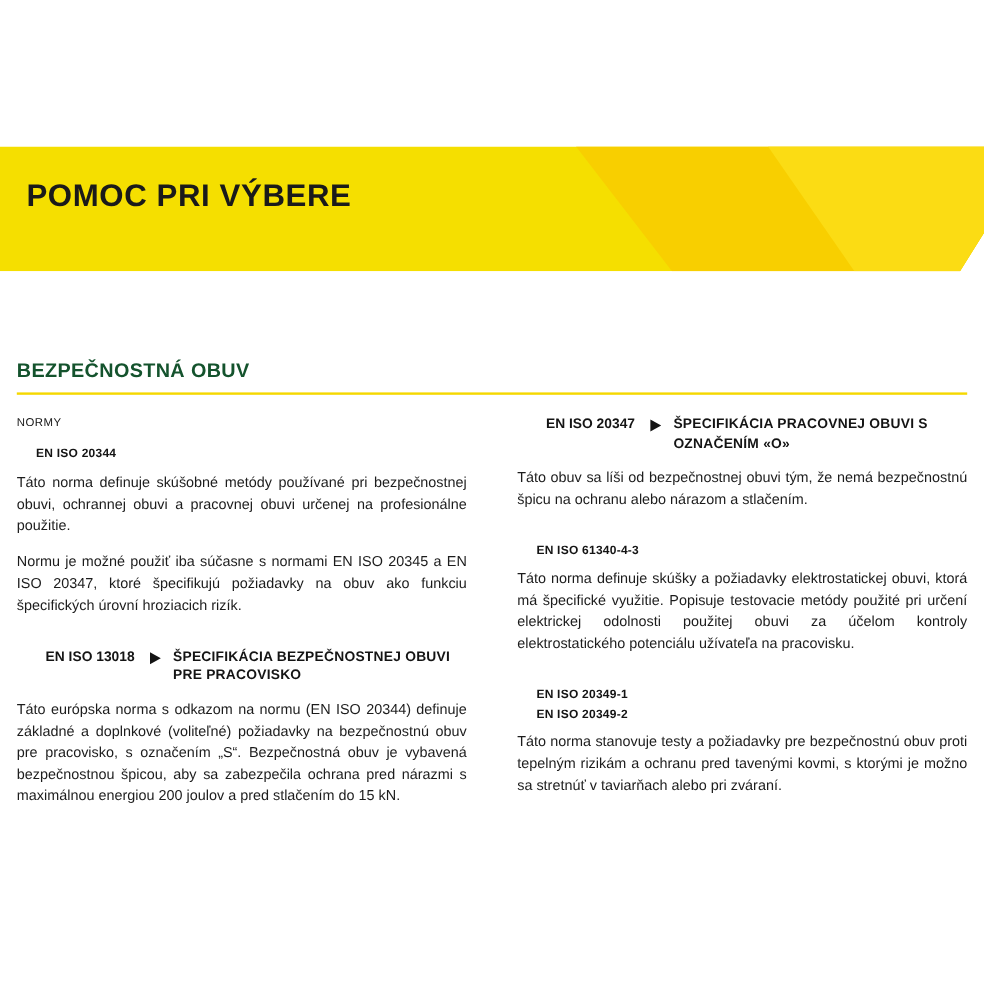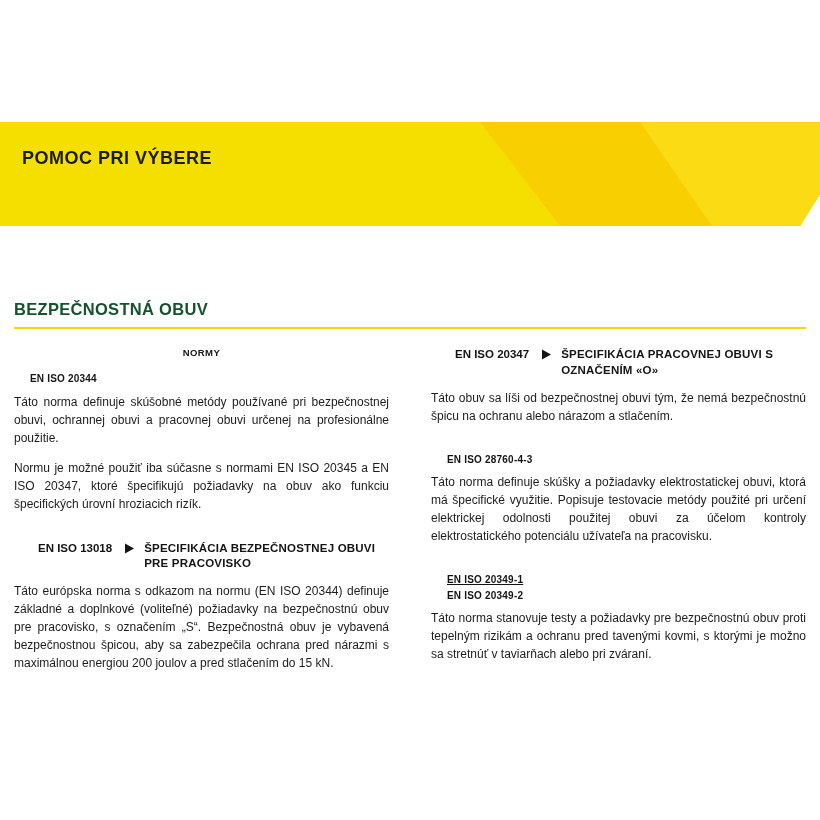--- a/index.html
+++ b/index.html
@@ -25,21 +25,21 @@
     height: 104px;
   }
   .banner-shape {
     position: absolute;
     inset: 0;
   }
   .banner-title {
     position: absolute;
     left: 22px;
     top: 26px;
-    font-size: 18px;
+    font-size: 26px;
     font-weight: bold;
     letter-spacing: 0.5px;
     color: #1a1a1a;
     font-family: "Liberation Sans", sans-serif;
     text-transform: uppercase;
   }
 
   
   .section-head {
     position: absolute;
@@ -72,26 +72,25 @@
   }
   .col {
     width: 375px;
   }
   .col.right {
     margin-left: 42px;
   }
 
   .kicker {
     font-size: 9.5px;
-    font-weight: bold;
+    font-weight: normal;
     letter-spacing: 0.4px;
     color: #141414;
     text-transform: uppercase;
     margin-bottom: 14px;
-    text-align: center;
   }
 
   .std-code {
     font-size: 10px;
     font-weight: bold;
     letter-spacing: 0.2px;
     color: #141414;
     margin: 0 0 7px 16px;
     line-height: 1.35;
   }
@@ -208,26 +207,26 @@
           <span class="arrow-text">ŠPECIFIKÁCIA PRACOVNEJ OBUVI S OZNAČENÍM «O»</span>
         </div>
       </div>
       <div class="gap-md"></div>
       <p class="body justify">Táto obuv sa líši od bezpečnostnej obuvi tým, že nemá bezpečnostnú špicu na ochranu alebo nárazom a stlačením.</p>
     </div>
 
     <div class="gap-lg"></div>
 
     <div>
-      <div class="std-code">EN ISO 28760-4-3</div>
+      <div class="std-code">EN ISO 61340-4-3</div>
       <p class="body justify">Táto norma definuje skúšky a požiadavky elektrostatickej obuvi, ktorá má špecifické využitie. Popisuje testovacie metódy použité pri určení elektrickej odolnosti použitej obuvi za účelom kontroly elektrostatického potenciálu užívateľa na pracovisku.</p>
     </div>
 
     <div class="gap-lg"></div>
 
     <div>
-      <div class="std-code" style="margin-bottom:2px;text-decoration:underline;">EN ISO 20349-1</div>
+      <div class="std-code" style="margin-bottom:2px;">EN ISO 20349-1</div>
       <div class="std-code">EN ISO 20349-2</div>
       <p class="body justify">Táto norma stanovuje testy a požiadavky pre bezpečnostnú obuv proti tepelným rizikám a ochranu pred tavenými kovmi, s ktorými je možno sa stretnúť v taviarňach alebo pri zváraní.</p>
     </div>
 
   </div>
 </div>
 
 </body></html>

